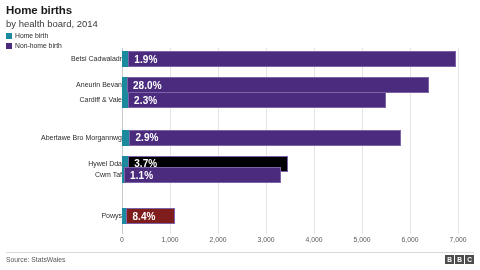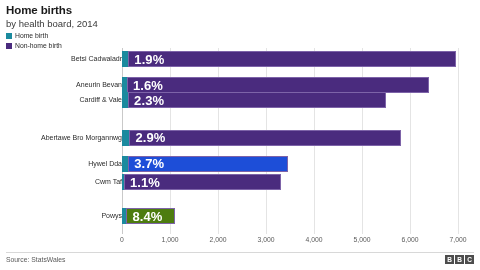--- a/index.html
+++ b/index.html
@@ -47,21 +47,21 @@
     position:absolute;left:122px;top:2px;height:16px;
     display:flex;align-items:stretch;
   }
   .seg-home{background:#1b8a9e;height:100%;flex:0 0 auto;}
   .seg-nonhome{
     background:#4a2b7e;height:100%;flex:0 0 auto;
     display:flex;align-items:center;
     border:0.5px solid #7d63a8;box-sizing:border-box;
   }
   .pct{
-    color:#ffffff;font-size:13px;font-weight:bold;
+    color:#ffffff;font-size:10px;font-weight:bold;
     padding-left:5px;white-space:nowrap;letter-spacing:0.1px;
   }
 
   
   .grid{position:absolute;left:0;top:0;width:480px;height:186px;pointer-events:none;}
   .gline{position:absolute;top:0;width:1px;height:186px;background:#e4e4e4;}
   .gline.zero{background:#c9c9c9;}
 
   
   .xaxis{position:absolute;left:0;top:236px;width:480px;height:12px;}
@@ -124,21 +124,21 @@
             <div class="seg-nonhome" style="width: 327.264px; background: rgb(74, 43, 126);">
               <span class="pct">1.9%</span>
             </div>
           </div>
         </div>
         <div class="row" style="top: 27.2px;">
           <div class="cat-label">Aneurin Bevan</div>
           <div class="bar-wrap">
             <div class="seg-home" style="width: 4.896px; background: rgb(27, 138, 158);"></div>
             <div class="seg-nonhome" style="width: 302.304px; background: rgb(74, 43, 126);">
-              <span class="pct">1.6%</span>
+              <span class="pct">28.0%</span>
             </div>
           </div>
         </div>
         <div class="row" style="top: 42px;">
           <div class="cat-label">Cardiff &amp; Vale</div>
           <div class="bar-wrap">
             <div class="seg-home" style="width: 6.096px; background: rgb(27, 138, 158);"></div>
             <div class="seg-nonhome" style="width: 257.904px; background: rgb(74, 43, 126);">
               <span class="pct">2.3%</span>
             </div>
@@ -150,39 +150,39 @@
             <div class="seg-home" style="width: 7.392px; background: rgb(27, 138, 158);"></div>
             <div class="seg-nonhome" style="width: 272px; background: rgb(74, 43, 126);">
               <span class="pct">2.9%</span>
             </div>
           </div>
         </div>
         <div class="row" style="top: 105.8px;">
           <div class="cat-label">Hywel Dda</div>
           <div class="bar-wrap">
             <div class="seg-home" style="width: 6.144px; background: rgb(27, 138, 158);"></div>
-            <div class="seg-nonhome" style="width: 159.456px; background: #1d4ed8;">
+            <div class="seg-nonhome" style="width: 159.456px; background: #000000;">
               <span class="pct">3.7%</span>
             </div>
           </div>
         </div>
-        <div class="row" style="top: 124px;">
+        <div class="row" style="top: 117px;">
           <div class="cat-label">Cwm Taf</div>
           <div class="bar-wrap">
             <div class="seg-home" style="width: 2px; background: rgb(27, 138, 158);"></div>
             <div class="seg-nonhome" style="width: 156.672px; background: rgb(74, 43, 126);">
               <span class="pct">1.1%</span>
             </div>
           </div>
         </div>
         <div class="row" style="top: 158.2px;">
           <div class="cat-label">Powys</div>
           <div class="bar-wrap">
             <div class="seg-home" style="width: 4.416px; background: rgb(27, 138, 158);"></div>
-            <div class="seg-nonhome" style="width: 48.384px; background: #4d7c0f;">
+            <div class="seg-nonhome" style="width: 48.384px; background: #7f1d1d;">
               <span class="pct">8.4%</span>
             </div>
           </div>
         </div>
       </div>
   </div>
 
   <div class="xaxis">
       <div class="xtick" style="left: 122px;">0</div>
       <div class="xtick" style="left: 170px;">1,000</div>

